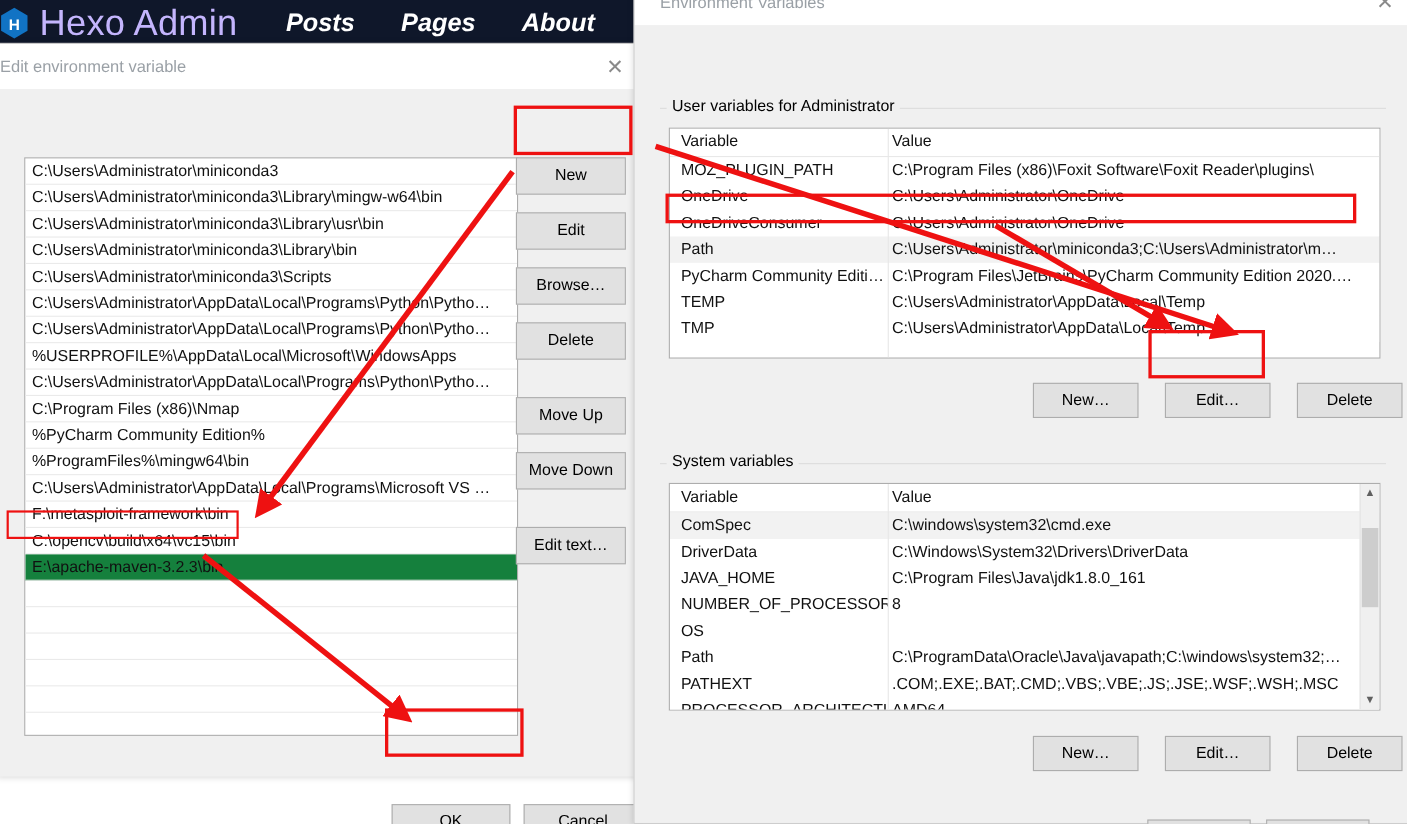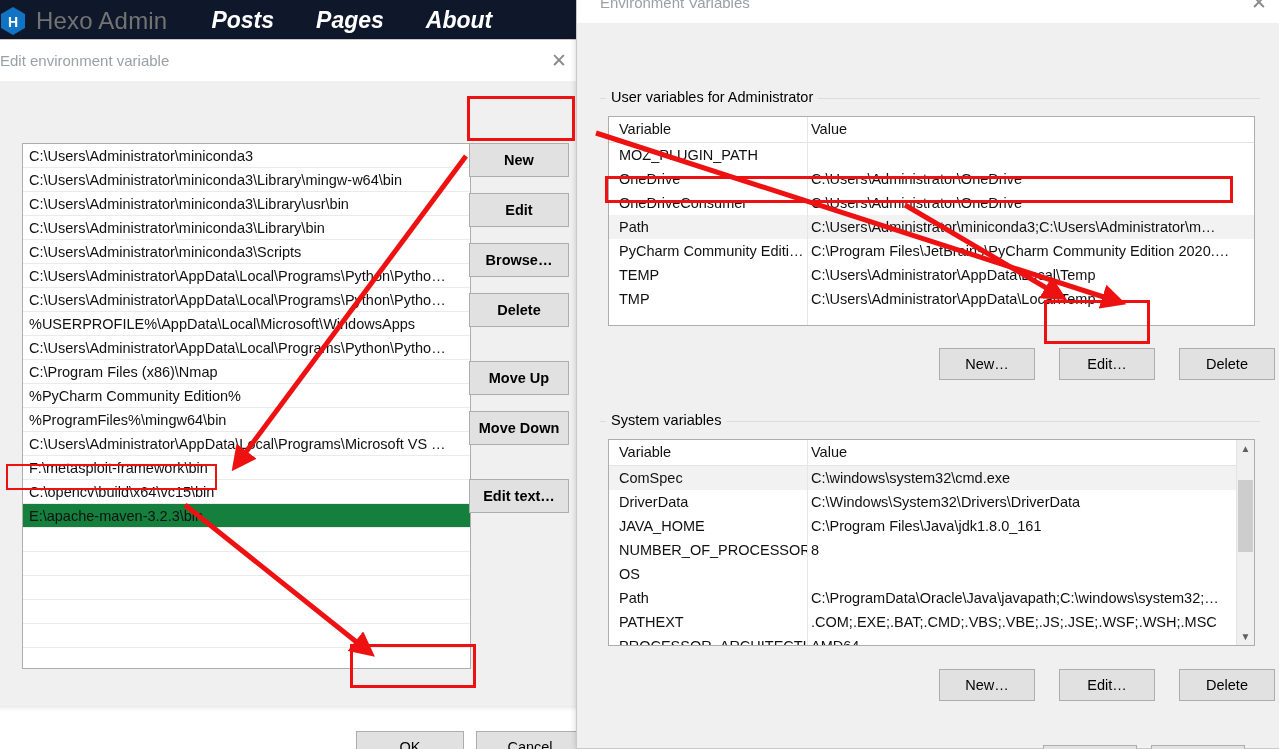--- a/index.html
+++ b/index.html
@@ -14,21 +14,21 @@
   #webapp{position:absolute;left:0;top:0;width:1279px;height:749px;background:#ffffff;}
   #navbar{
     position:absolute;left:0;top:0;width:1279px;height:41px;
     background:#0f172a;display:flex;align-items:center;
   }
   #navbar .brandlogo{
     width:26px;height:30px;margin-left:0px;margin-right:10px;position:relative;flex:0 0 auto;
   }
   #navbar .brandlogo svg{display:block;}
   #navbar .brandtext{
-    color:#737373;font-size:24px;font-weight:400;letter-spacing:.2px;
+    color:#c4b5fd;font-size:33px;font-weight:400;letter-spacing:.2px;
     margin-right:44px;white-space:nowrap;
   }
   #navbar .navlink{
     color:#ffffff;font-size:23px;font-weight:bold;margin-right:42px;white-space:nowrap;font-style:italic;
   }
 
   
   .dlg{position:absolute;background:#f0f0f0;box-sizing:border-box;}
   .dlg-title{
     background:#ffffff;color:#9aa0a6;font-size:15px;
@@ -57,21 +57,21 @@
   #pathlist .row.sel{background:#15803d;}
 
   .btncol{position:absolute;left:471px;top:62px;width:100px;}
   .wbtn{
     width:100px;height:34px;box-sizing:border-box;
     background:#e1e1e1;border:1px solid #adadad;
     font-size:14.5px;color:#000;
     display:flex;align-items:center;justify-content:center;
     font-family:"Liberation Sans","DejaVu Sans",sans-serif;
   }
-  .btncol .wbtn{margin-bottom:16px;font-weight:bold;}
+  .btncol .wbtn{margin-bottom:16px;}
   .btncol .gap{height:18px;}
   #okEdit{position:absolute;left:358px;top:650px;width:108px;height:31px;}
   #cancelEdit{position:absolute;left:478px;top:650px;width:108px;height:31px;}
 
   
   #dlgEnv{left:576px;top:-20px;width:707px;height:769px;border:1px solid #c9c9c9;
           box-shadow:0 1px 6px rgba(0,0,0,.18);}
   #dlgEnv .dlg-title{height:42px;}
   #dlgEnv .dlg-title .txt{font-size:15px;padding-left:23px;}
   #dlgEnv .body{position:absolute;left:0;top:42px;width:705px;height:725px;background:#f0f0f0;}
@@ -191,20 +191,21 @@
     <div class="grp" style="left:23px;top:75px;width:660px;height:235px;">
       <div class="grpline"></div>
       <div class="legend">User variables for Administrator</div>
       <div class="tbl" id="tblUser" style="left:8px;top:18px;width:645px;height:208px;">
           <div class="hdr">
             <div class="c1">Variable</div>
             <div class="c2">Value</div>
           </div>
           <div class="r">
             <div class="c1">MOZ_PLUGIN_PATH</div>
+            <div class="c2">C:\Program Files (x86)\Foxit Software\Foxit Reader\plugins\</div>
           </div>
           <div class="r">
             <div class="c1">OneDrive</div>
             <div class="c2">C:\Users\Administrator\OneDrive</div>
           </div>
           <div class="r">
             <div class="c1">OneDriveConsumer</div>
             <div class="c2">C:\Users\Administrator\OneDrive</div>
           </div>
           <div class="r sel">

